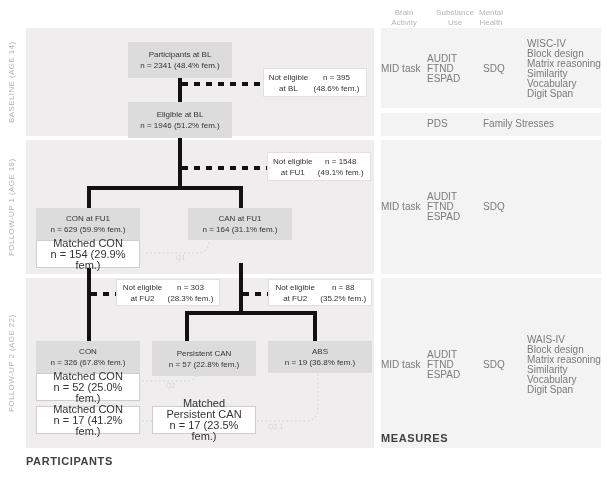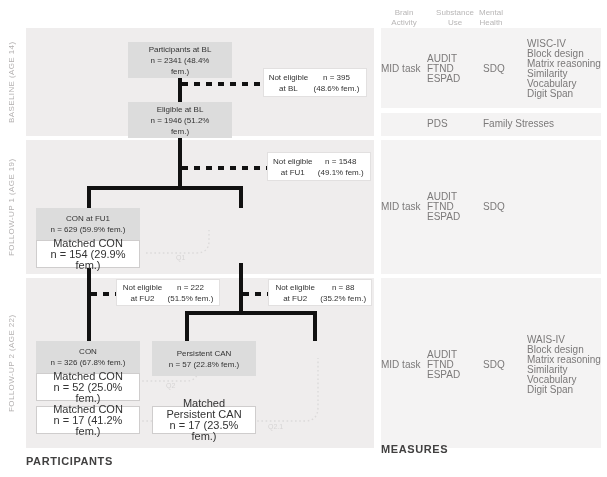--- a/index.html
+++ b/index.html
@@ -47,21 +47,21 @@
     position: absolute;
     background: #dcdcdc;
     color: #333333;
     font-size: 8px;
     line-height: 11px;
     text-align: center;
     display: flex;
     flex-direction: column;
     align-items: center;
     justify-content: center;
-    padding: 2px 14px;
+    padding: 2px 8px;
   }
   .node-white {
     position: absolute;
     background: #ffffff;
     border: 1px solid #e2e0e0;
     color: #333333;
     font-size: 8px;
     line-height: 11px;
     text-align: center;
     display: flex;
@@ -198,46 +198,54 @@
   <div class="node-white" style="left:267px; top:152px; width:104px; height:29px;">
     <div>Not eligible at FU1</div>
     <div>n = 1548 (49.1% fem.)</div>
   </div>
 
   <div class="node" style="left:36px; top:208px; width:104px; height:32px;">
     <div>CON at FU1</div>
     <div>n = 629 (59.9% fem.)</div>
   </div>
 
+  <div class="node" style="left:188px; top:208px; width:104px; height:32px;">
+    <div>CAN at FU1</div>
+    <div>n = 164 (31.1% fem.)</div>
+  </div>
 
   <div class="node-matched" style="left:36px; top:240px; width:104px; height:28px;">
     <div>Matched CON</div>
     <div>n = 154 (29.9% fem.)</div>
   </div>
 
   <div class="node-white" style="left:116px; top:279px; width:104px; height:27px;">
     <div>Not eligible at FU2</div>
-    <div>n = 222 (51.5% fem.)</div>
+    <div>n = 303 (28.3% fem.)</div>
   </div>
 
   <div class="node-white" style="left:268px; top:279px; width:104px; height:27px;">
     <div>Not eligible at FU2</div>
     <div>n = 88 (35.2% fem.)</div>
   </div>
 
   <div class="node" style="left:36px; top:341px; width:104px; height:32px;">
     <div>CON</div>
     <div>n = 326 (67.8% fem.)</div>
   </div>
 
   <div class="node" style="left:152px; top:341px; width:104px; height:35px;">
     <div>Persistent CAN</div>
     <div>n = 57 (22.8% fem.)</div>
   </div>
 
+  <div class="node" style="left:268px; top:341px; width:104px; height:32px;">
+    <div>ABS</div>
+    <div>n = 19 (36.8% fem.)</div>
+  </div>
 
   <div class="node-matched" style="left:36px; top:373px; width:104px; height:28px;">
     <div>Matched CON</div>
     <div>n = 52 (25.0% fem.)</div>
   </div>
 
   <div class="node-matched" style="left:36px; top:406px; width:104px; height:28px;">
     <div>Matched CON</div>
     <div>n = 17 (41.2% fem.)</div>
   </div>
@@ -282,15 +290,15 @@
 ESPAD</div>
   <div class="mcell" style="left:483px; top:360px; width:44px; white-space:pre-line;">SDQ</div>
   <div class="mcell" style="left:527px; top:335px; width:74px; white-space:pre-line;">WAIS-IV
 Block design
 Matrix reasoning
 Similarity
 Vocabulary
 Digit Span</div>
 
   <div class="caption" style="left:26px; top:455px; width:348px;">PARTICIPANTS</div>
-  <div class="caption" style="left:381px; top:443px; width:220px;">MEASURES</div>
+  <div class="caption" style="left:381px; top:432px; width:220px;">MEASURES</div>
 
 </div>
 
 </body></html>

